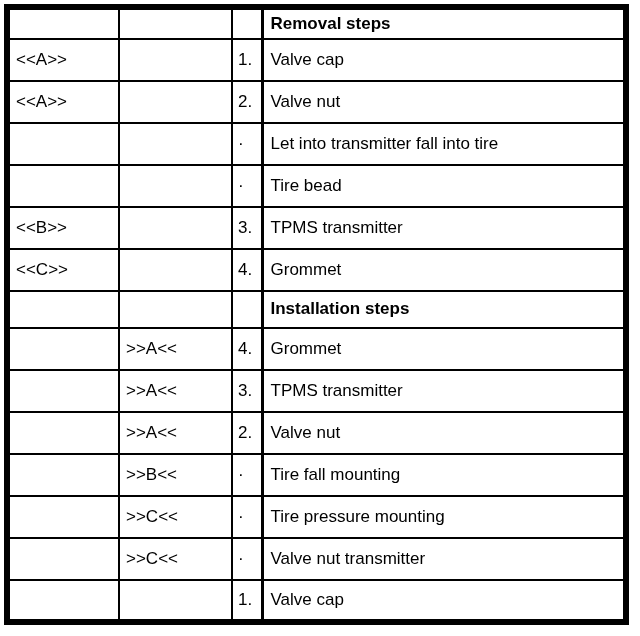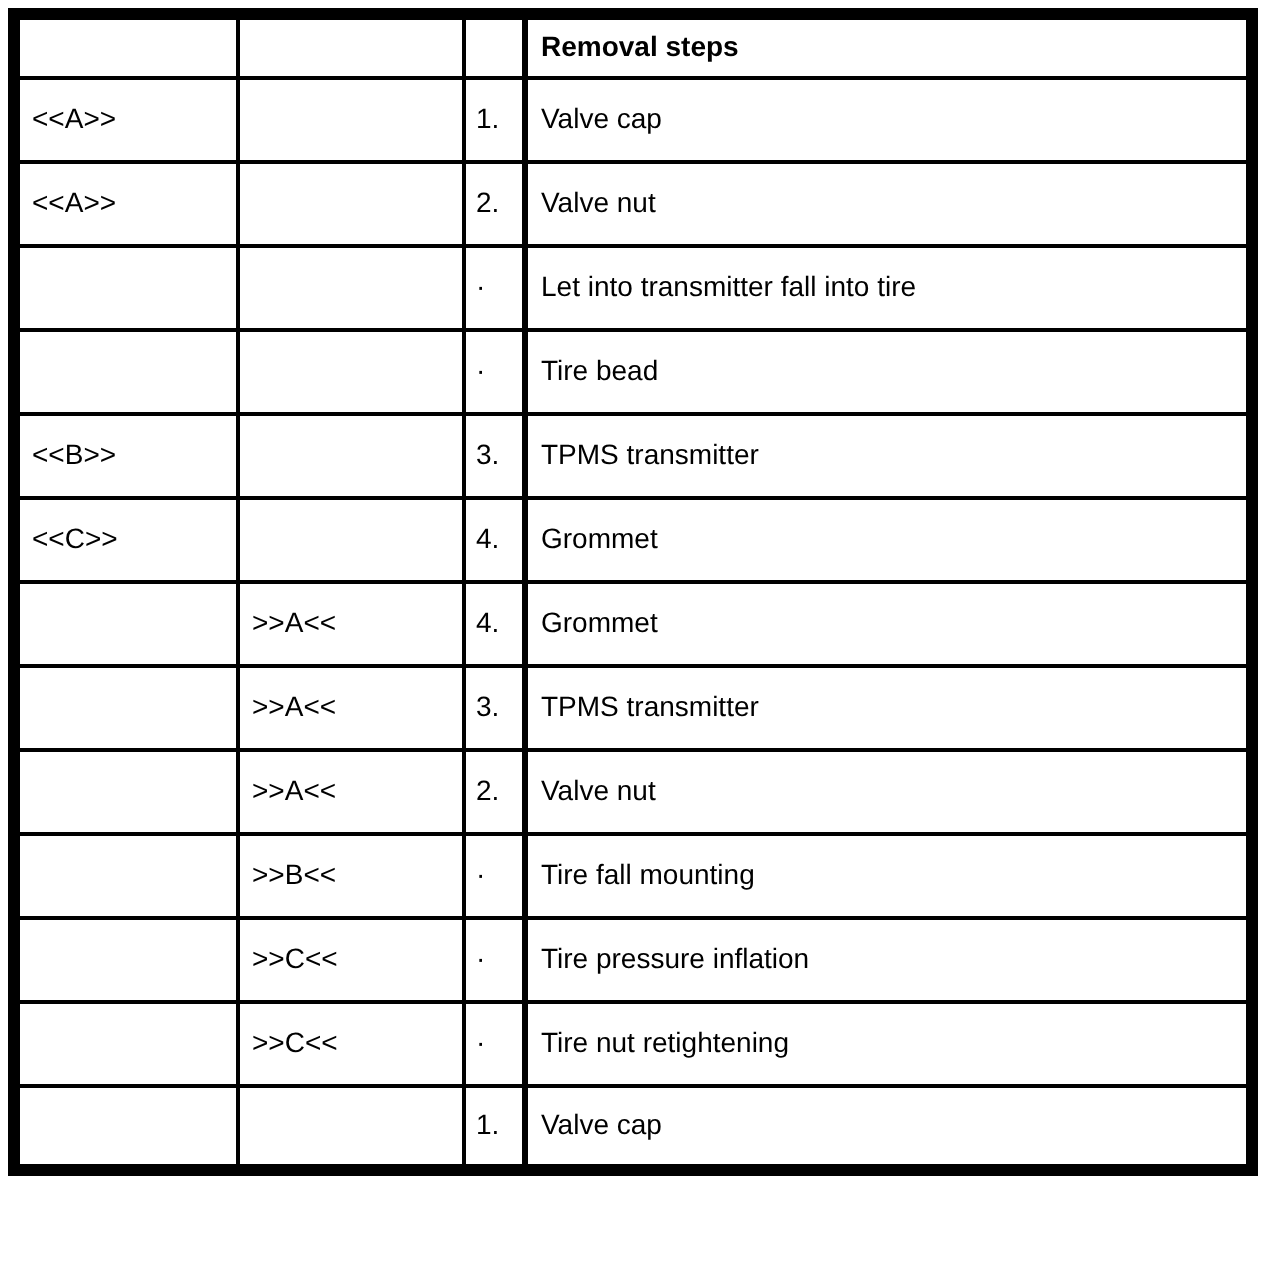--- a/index.html
+++ b/index.html
@@ -7,21 +7,21 @@
     width:640px;height:636px;background:#ffffff;
     font-family:"Liberation Sans","DejaVu Sans",sans-serif;
     color:#000000;
   }
   table.steps{
     border-collapse:collapse;
     table-layout:fixed;
     margin:4px 0 0 4px;
     width:625px;
     border:6px solid #000000;
-    font-size:14px;
+    font-size:17px;
     line-height:1.1;
   }
   col.c1{width:112px;}
   col.c2{width:113px;}
   col.c3{width:30px;}
   col.c4{width:auto;}
   td{
     border:2px solid #000000;
     padding:0 2px 0 6px;
     vertical-align:middle;
@@ -85,20 +85,26 @@
       <td class="c2"></td>
       <td class="c3">3.</td>
       <td class="c4">TPMS transmitter</td>
     </tr>
     <tr>
       <td class="c1">&lt;&lt;C&gt;&gt;</td>
       <td class="c2"></td>
       <td class="c3">4.</td>
       <td class="c4">Grommet</td>
     </tr>
+    <tr class="section-install">
+      <td class="c1"></td>
+      <td class="c2"></td>
+      <td class="c3"></td>
+      <td class="c4">Installation steps</td>
+    </tr>
     <tr>
       <td class="c1"></td>
       <td class="c2">&gt;&gt;A&lt;&lt;</td>
       <td class="c3">4.</td>
       <td class="c4">Grommet</td>
     </tr>
     <tr>
       <td class="c1"></td>
       <td class="c2">&gt;&gt;A&lt;&lt;</td>
       <td class="c3">3.</td>
@@ -113,27 +119,27 @@
     <tr>
       <td class="c1"></td>
       <td class="c2">&gt;&gt;B&lt;&lt;</td>
       <td class="c3">·</td>
       <td class="c4">Tire fall mounting</td>
     </tr>
     <tr>
       <td class="c1"></td>
       <td class="c2">&gt;&gt;C&lt;&lt;</td>
       <td class="c3">·</td>
-      <td class="c4">Tire pressure inflation</td>
+      <td class="c4">Tire pressure mounting</td>
     </tr>
     <tr>
       <td class="c1"></td>
       <td class="c2">&gt;&gt;C&lt;&lt;</td>
       <td class="c3">·</td>
-      <td class="c4">Tire nut retightening</td>
+      <td class="c4">Valve nut transmitter</td>
     </tr>
     <tr>
       <td class="c1"></td>
       <td class="c2"></td>
       <td class="c3">1.</td>
       <td class="c4">Valve cap</td>
     </tr>
   </tbody>
 </table>
 

